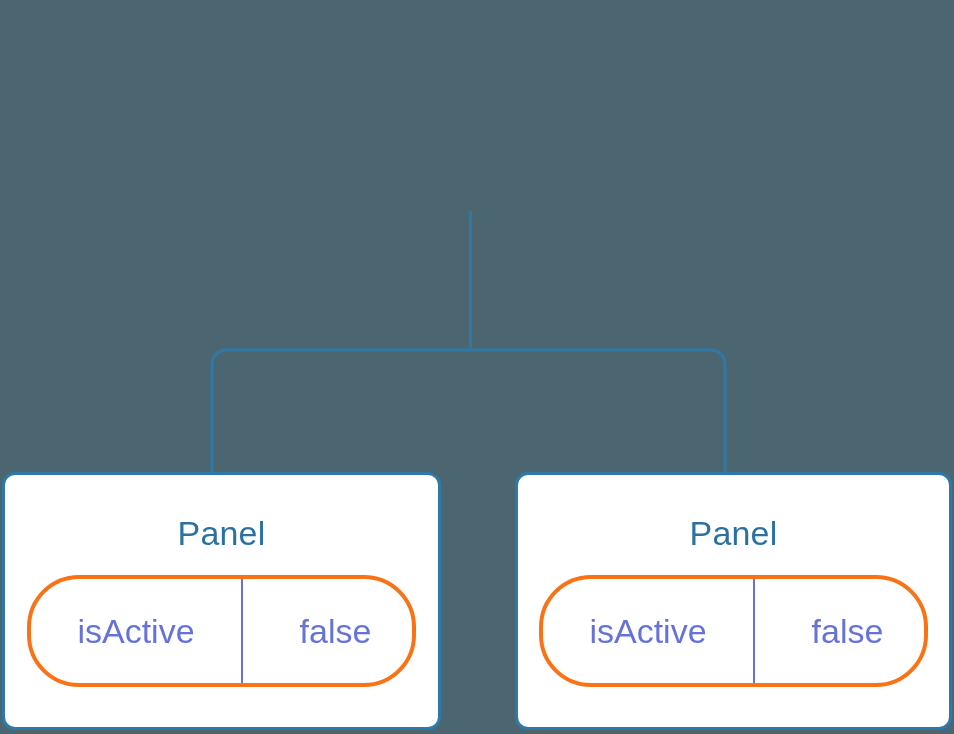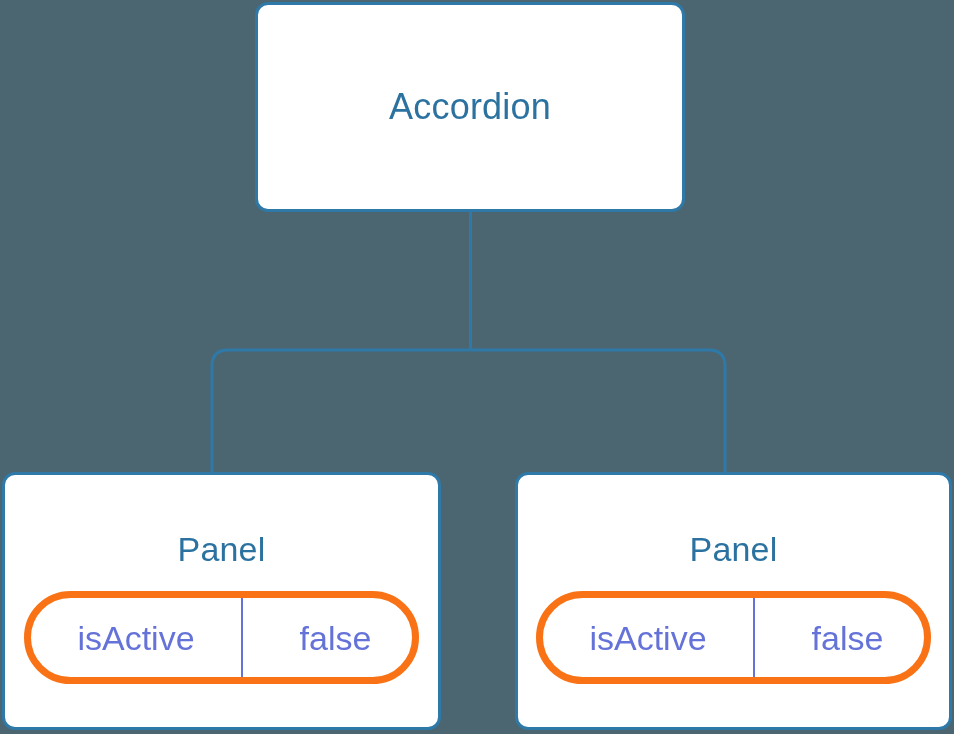--- a/index.html
+++ b/index.html
@@ -68,30 +68,29 @@
   .node-title {
     color: #2C72A0;
     font-size: 36px;
     line-height: 1;
     letter-spacing: 0.2px;
     white-space: nowrap;
   }
 
   .node-title.small {
     font-size: 34px;
-    margin-top: 16px;
   }
 
   
   .prop-pill {
     display: flex;
     align-items: stretch;
     margin-top: 25px;
-    height: 93px;
-    border: 7px solid #f97316;
+    height: 112px;
+    border: 4px solid #f97316;
     border-radius: 52px;
     box-sizing: border-box;
     background: transparent;
     overflow: hidden;
   }
 
   .prop-key,
   .prop-val {
     display: flex;
     align-items: center;
@@ -119,23 +118,20 @@
 <div id="canvas">
 
   <svg id="edges" viewBox="0 0 954 734" width="954" height="734" xmlns="http://www.w3.org/2000/svg" aria-hidden="true">
 
     <path d="M 470.5 211 L 470.5 350" fill="none" stroke="#2E79A8" stroke-width="3"></path>
 
     <path d="M 470.5 350 L 228 350 Q 212 350 212 366 L 212 478" fill="none" stroke="#2E79A8" stroke-width="3" stroke-linecap="butt" stroke-linejoin="round"></path>
     <path d="M 470.5 350 L 709 350 Q 725 350 725 366 L 725 478" fill="none" stroke="#2E79A8" stroke-width="3" stroke-linecap="butt" stroke-linejoin="round"></path>
   </svg>
 
-  <div class="node" id="node-accordion">
-    <div class="node-title">Accordion</div>
-  </div>
 
   <div class="node" id="node-panel-0">
     <div class="node-title small">Panel</div>
     <div class="prop-pill">
       <div class="prop-key">isActive</div>
       <div class="prop-val">false</div>
     </div>
   </div>
 
   <div class="node" id="node-panel-1">

